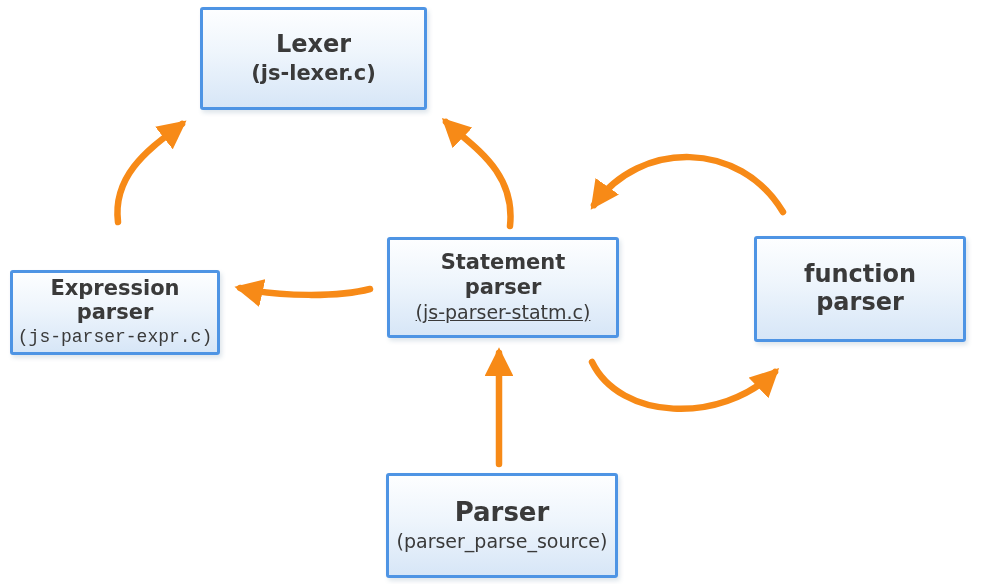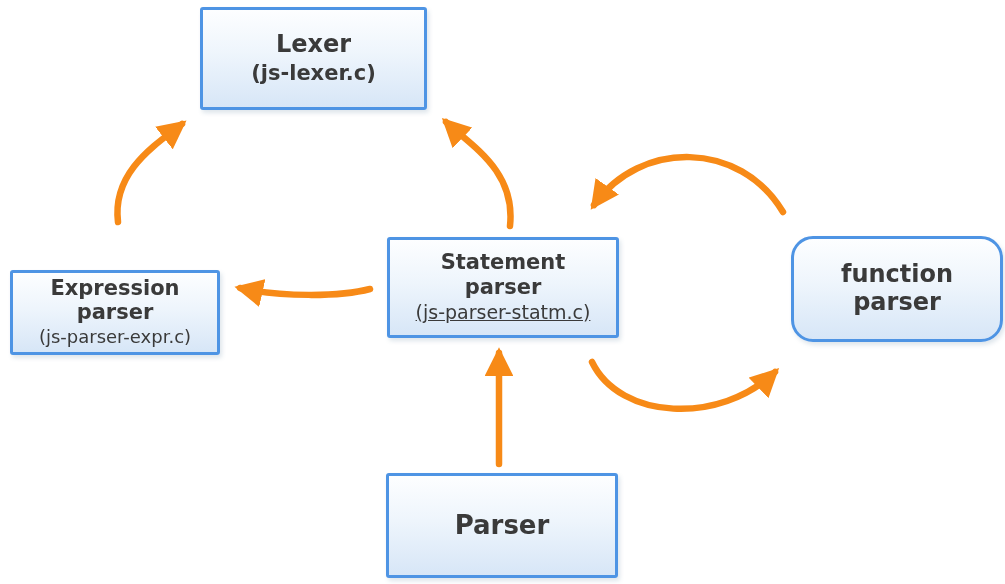--- a/index.html
+++ b/index.html
@@ -42,27 +42,27 @@
     line-height: 1.15;
   }
   .node .subtitle {
     line-height: 1.25;
     margin-top: 2px;
     white-space: nowrap;
   }
   .node-lexer      { left: 200px; top: 7px;   width: 227px; height: 103px; }
   .node-expression { left: 10px;  top: 236px; width: 210px; height: 85px; margin-top: 34px;  }
   .node-statement  { left: 387px; top: 237px; width: 232px; height: 101px; }
-  .node-function   { left: 791px; top: 236px; width: 212px; height: 106px; border-radius: 22px; }
+  .node-function   { left: 754px; top: 236px; width: 212px; height: 106px; }
   .node-parser     { left: 386px; top: 473px; width: 232px; height: 105px; }
 
   .node-lexer .title        { font-size: 24px; }
   .node-lexer .subtitle     { font-size: 21px; font-weight: bold; }
   .node-expression .title   { font-size: 21px; }
-  .node-expression .subtitle{ font-size: 18px; }
+  .node-expression .subtitle{ font-size: 18px; font-family: Liberation Mono, monospace; }
   .node-statement .title    { font-size: 21px; }
   .node-statement .subtitle { font-size: 19px; text-decoration: underline; }
   .node-function .title     { font-size: 24px; }
   .node-function .subtitle  { font-size: 18px; }
   .node-parser .title       { font-size: 26px; }
   .node-parser .subtitle    { font-size: 19px; }
 </style>
 </head>
 <body>
 
@@ -98,15 +98,16 @@
 parser</div>
     <div class="subtitle">(js-parser-statm.c)</div>
   </div>
 
   <div class="node node-function">
     <div class="title">function parser</div>
   </div>
 
   <div class="node node-parser">
     <div class="title">Parser</div>
+    <div class="subtitle">(parser_parse_source)</div>
   </div>
 
 </div>
 
 </body></html>

